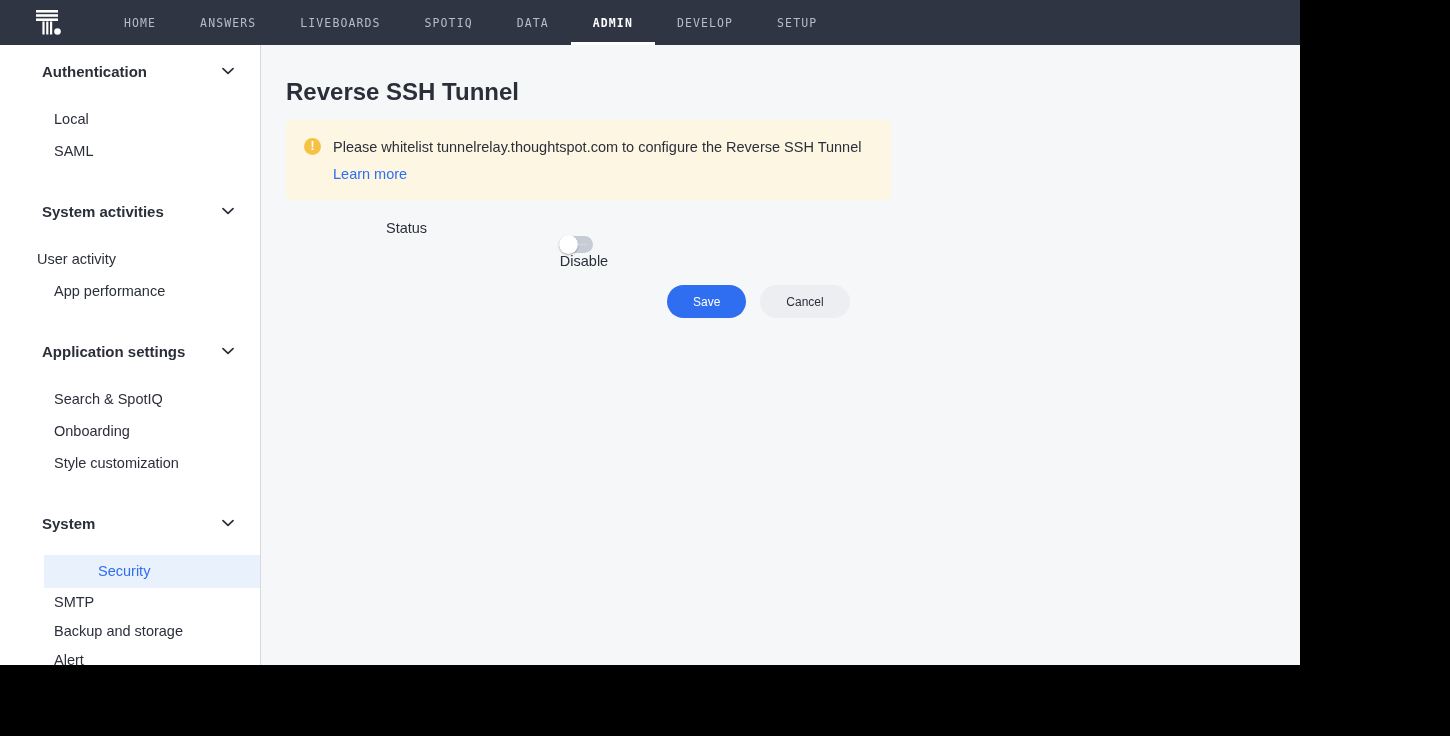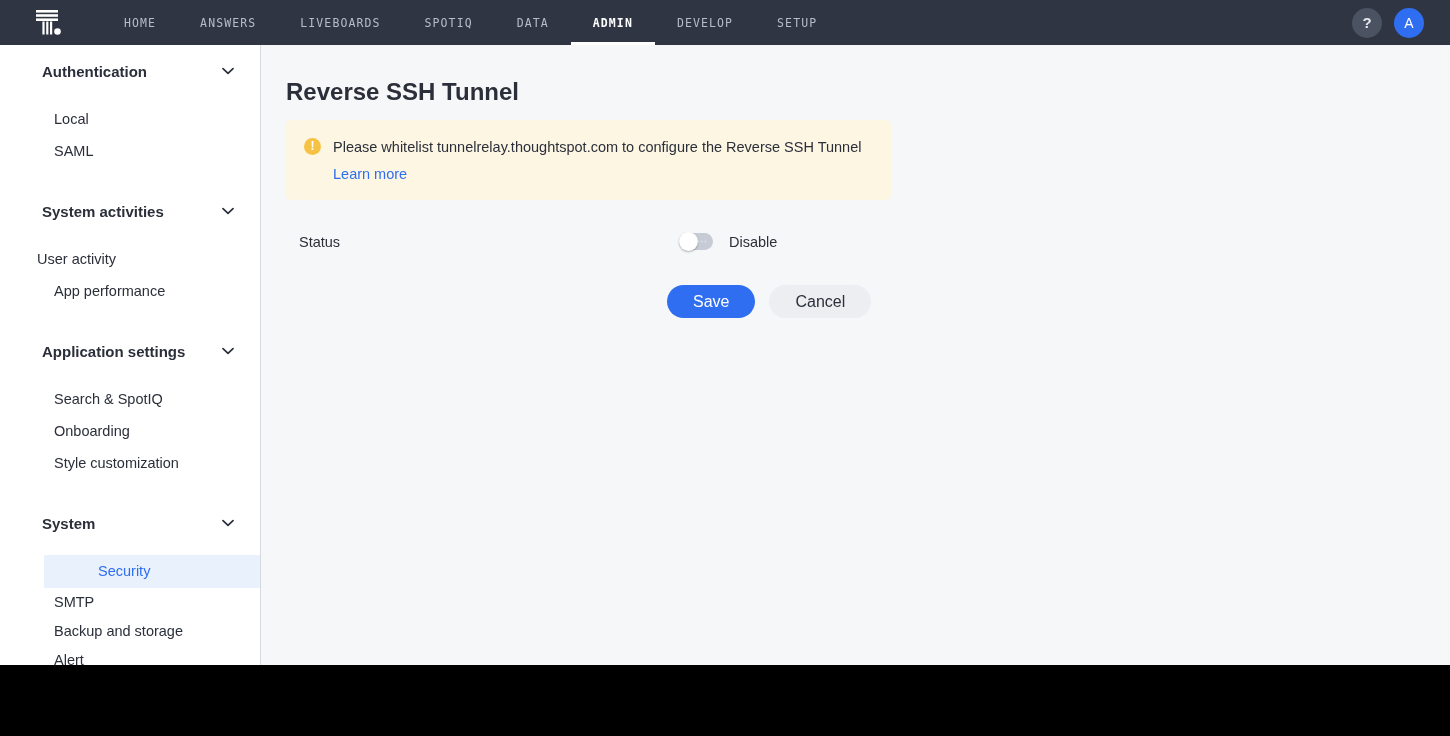--- a/index.html
+++ b/index.html
@@ -12,21 +12,21 @@
     height: 736px;
     overflow: hidden;
     font-family: "Liberation Sans", sans-serif;
   }
 
   
   #app {
     position: absolute;
     left: 0;
     top: 0;
-    width: 1450px;
+    width: 1300px;
     height: 665px;
     overflow: hidden;
     background: #f6f7f9;
   }
 
   
   #topbar {
     position: absolute;
     left: 0; top: 0;
     width: 1450px;
@@ -207,26 +207,27 @@
   }
   #learn-more {
     display: inline-block;
     margin-top: 8px;
     font-size: 14.5px;
     color: #2f6ef0;
     cursor: pointer;
   }
   #status-row {
     position: absolute;
-    left: 38px;
+    left: 25px;
     top: 175px;
     width: 580px;
     height: 30px;
     display: flex;
-    align-items: flex-end;
+    align-items: center;
+    flex-direction: column;
   }
   #status-label {
     font-size: 14.5px;
     color: #2b2f3a;
     width: 380px;
   }
   #status-toggle {
     position: relative;
     width: 34px;
     height: 17px;
@@ -257,21 +258,21 @@
     position: absolute;
     left: 406px;
     top: 240px;
     display: flex;
     gap: 14px;
   }
   .btn {
     height: 33px;
     border-radius: 17px;
     border: none;
-    font-size: 16px;
+    font-size: 12px;
     font-family: "Liberation Sans", sans-serif;
     cursor: pointer;
     padding: 0 26px;
   }
   .btn-primary {
     background: #2f6ef0;
     color: #ffffff;
   }
   .btn-secondary {
     background: #eceef1;

